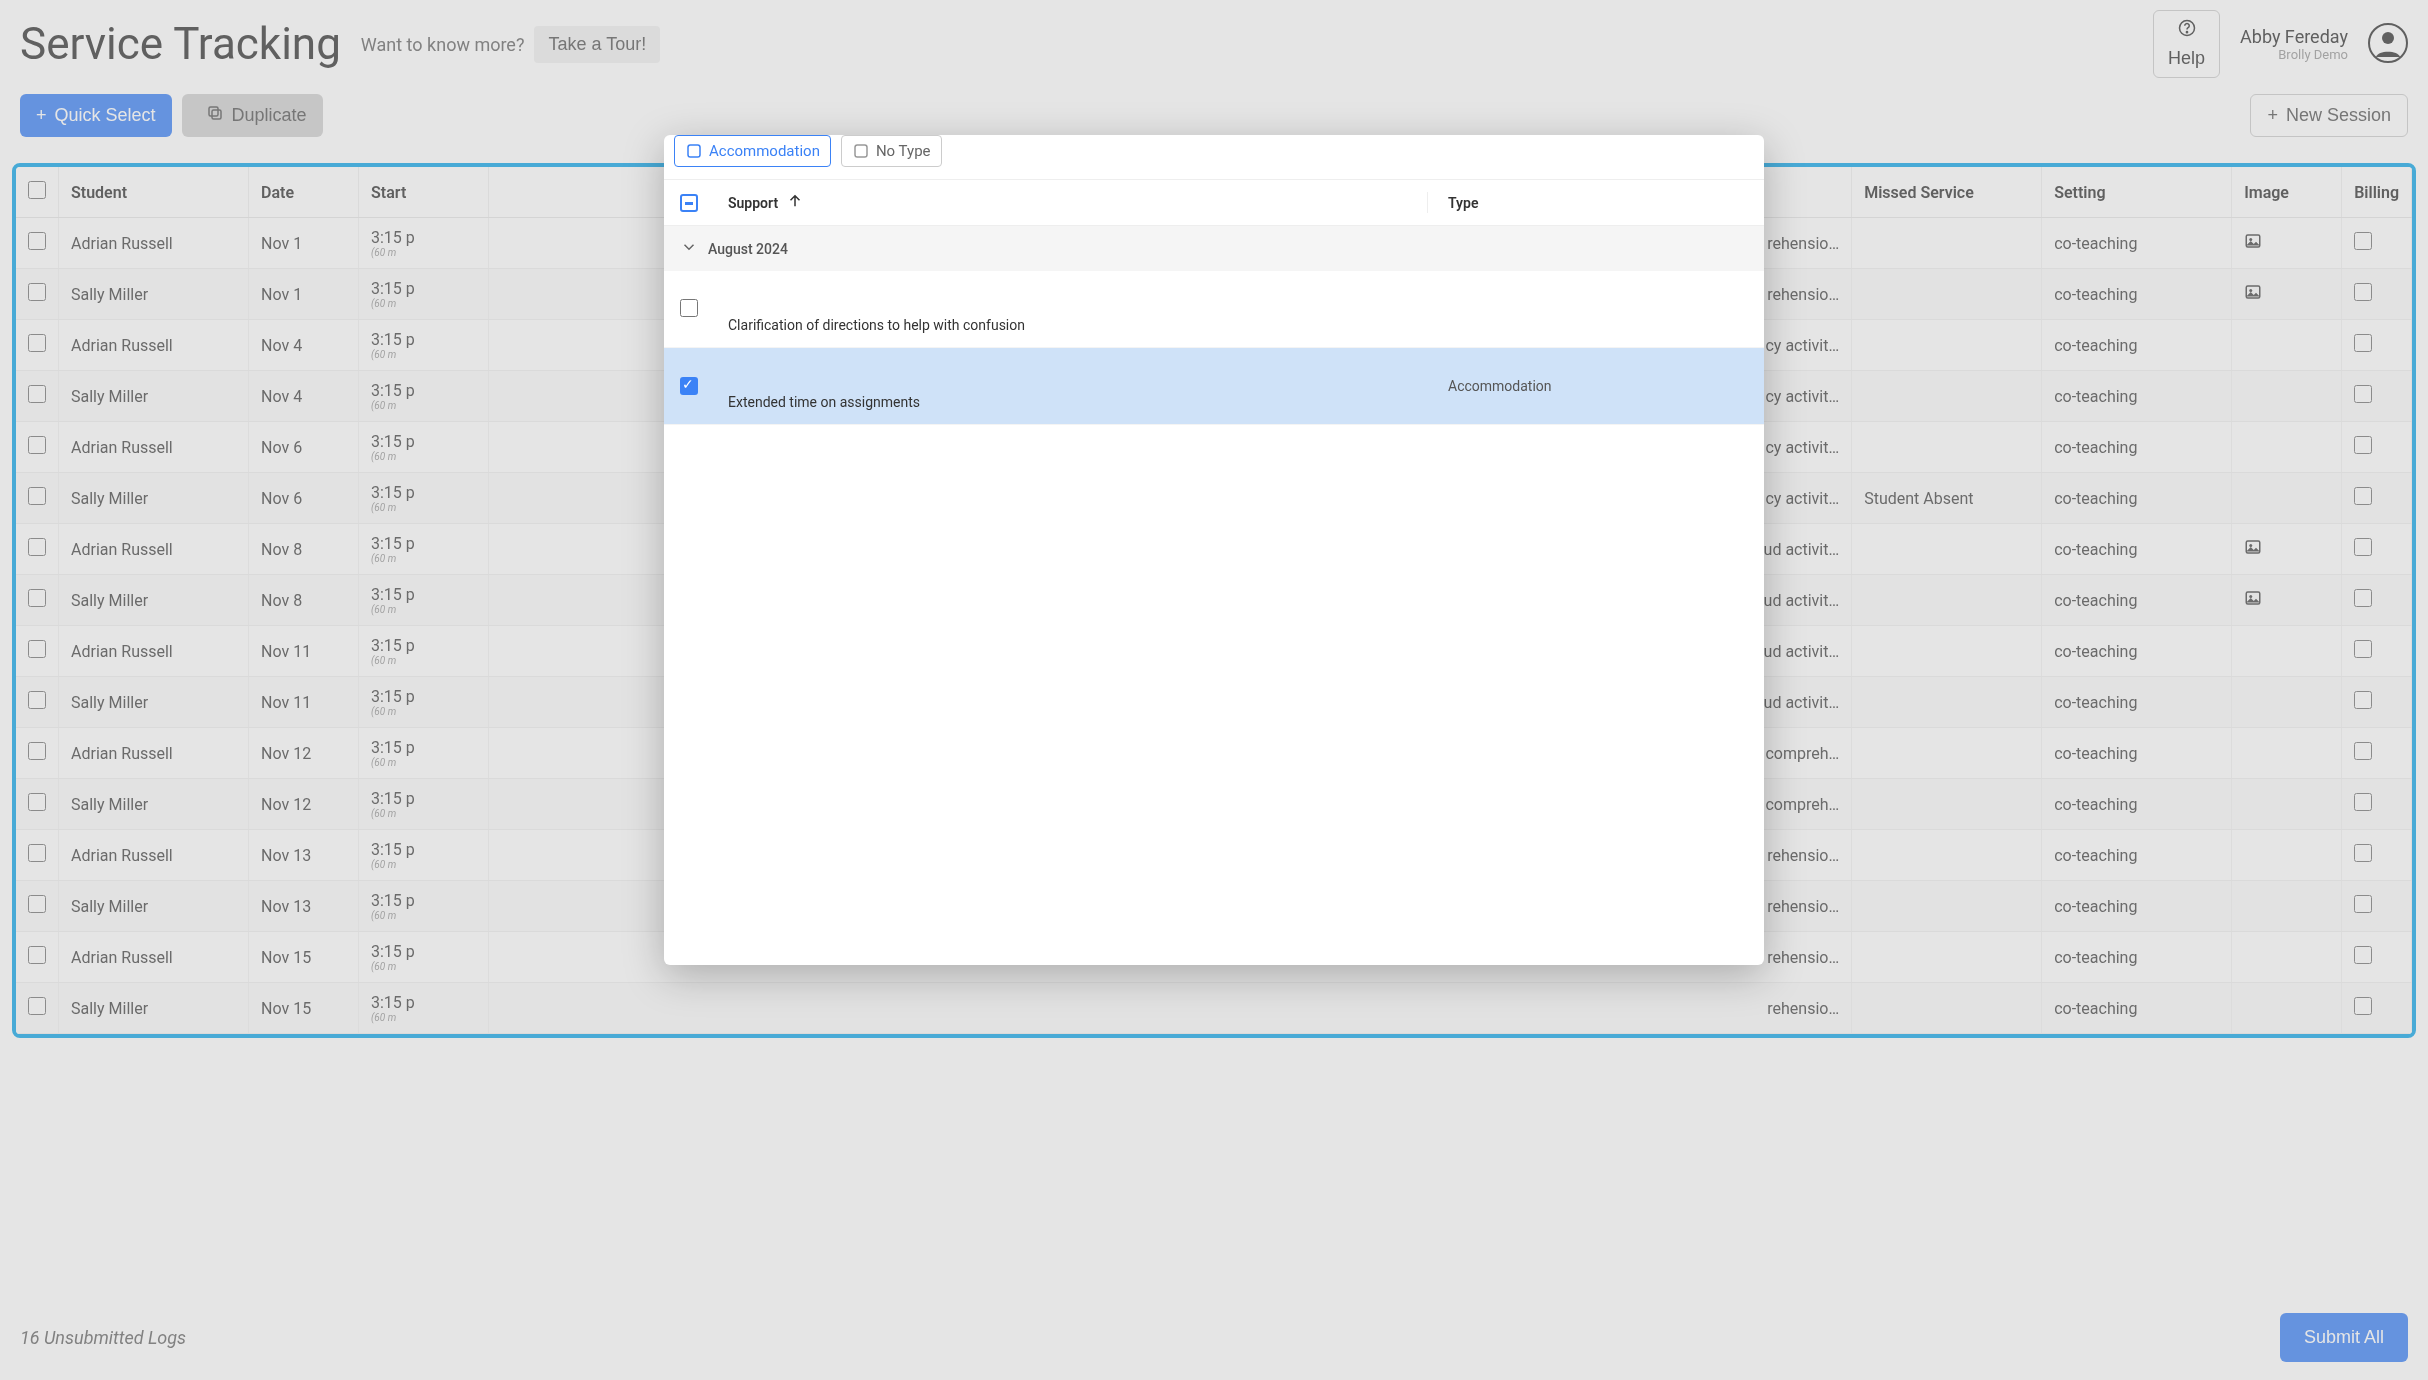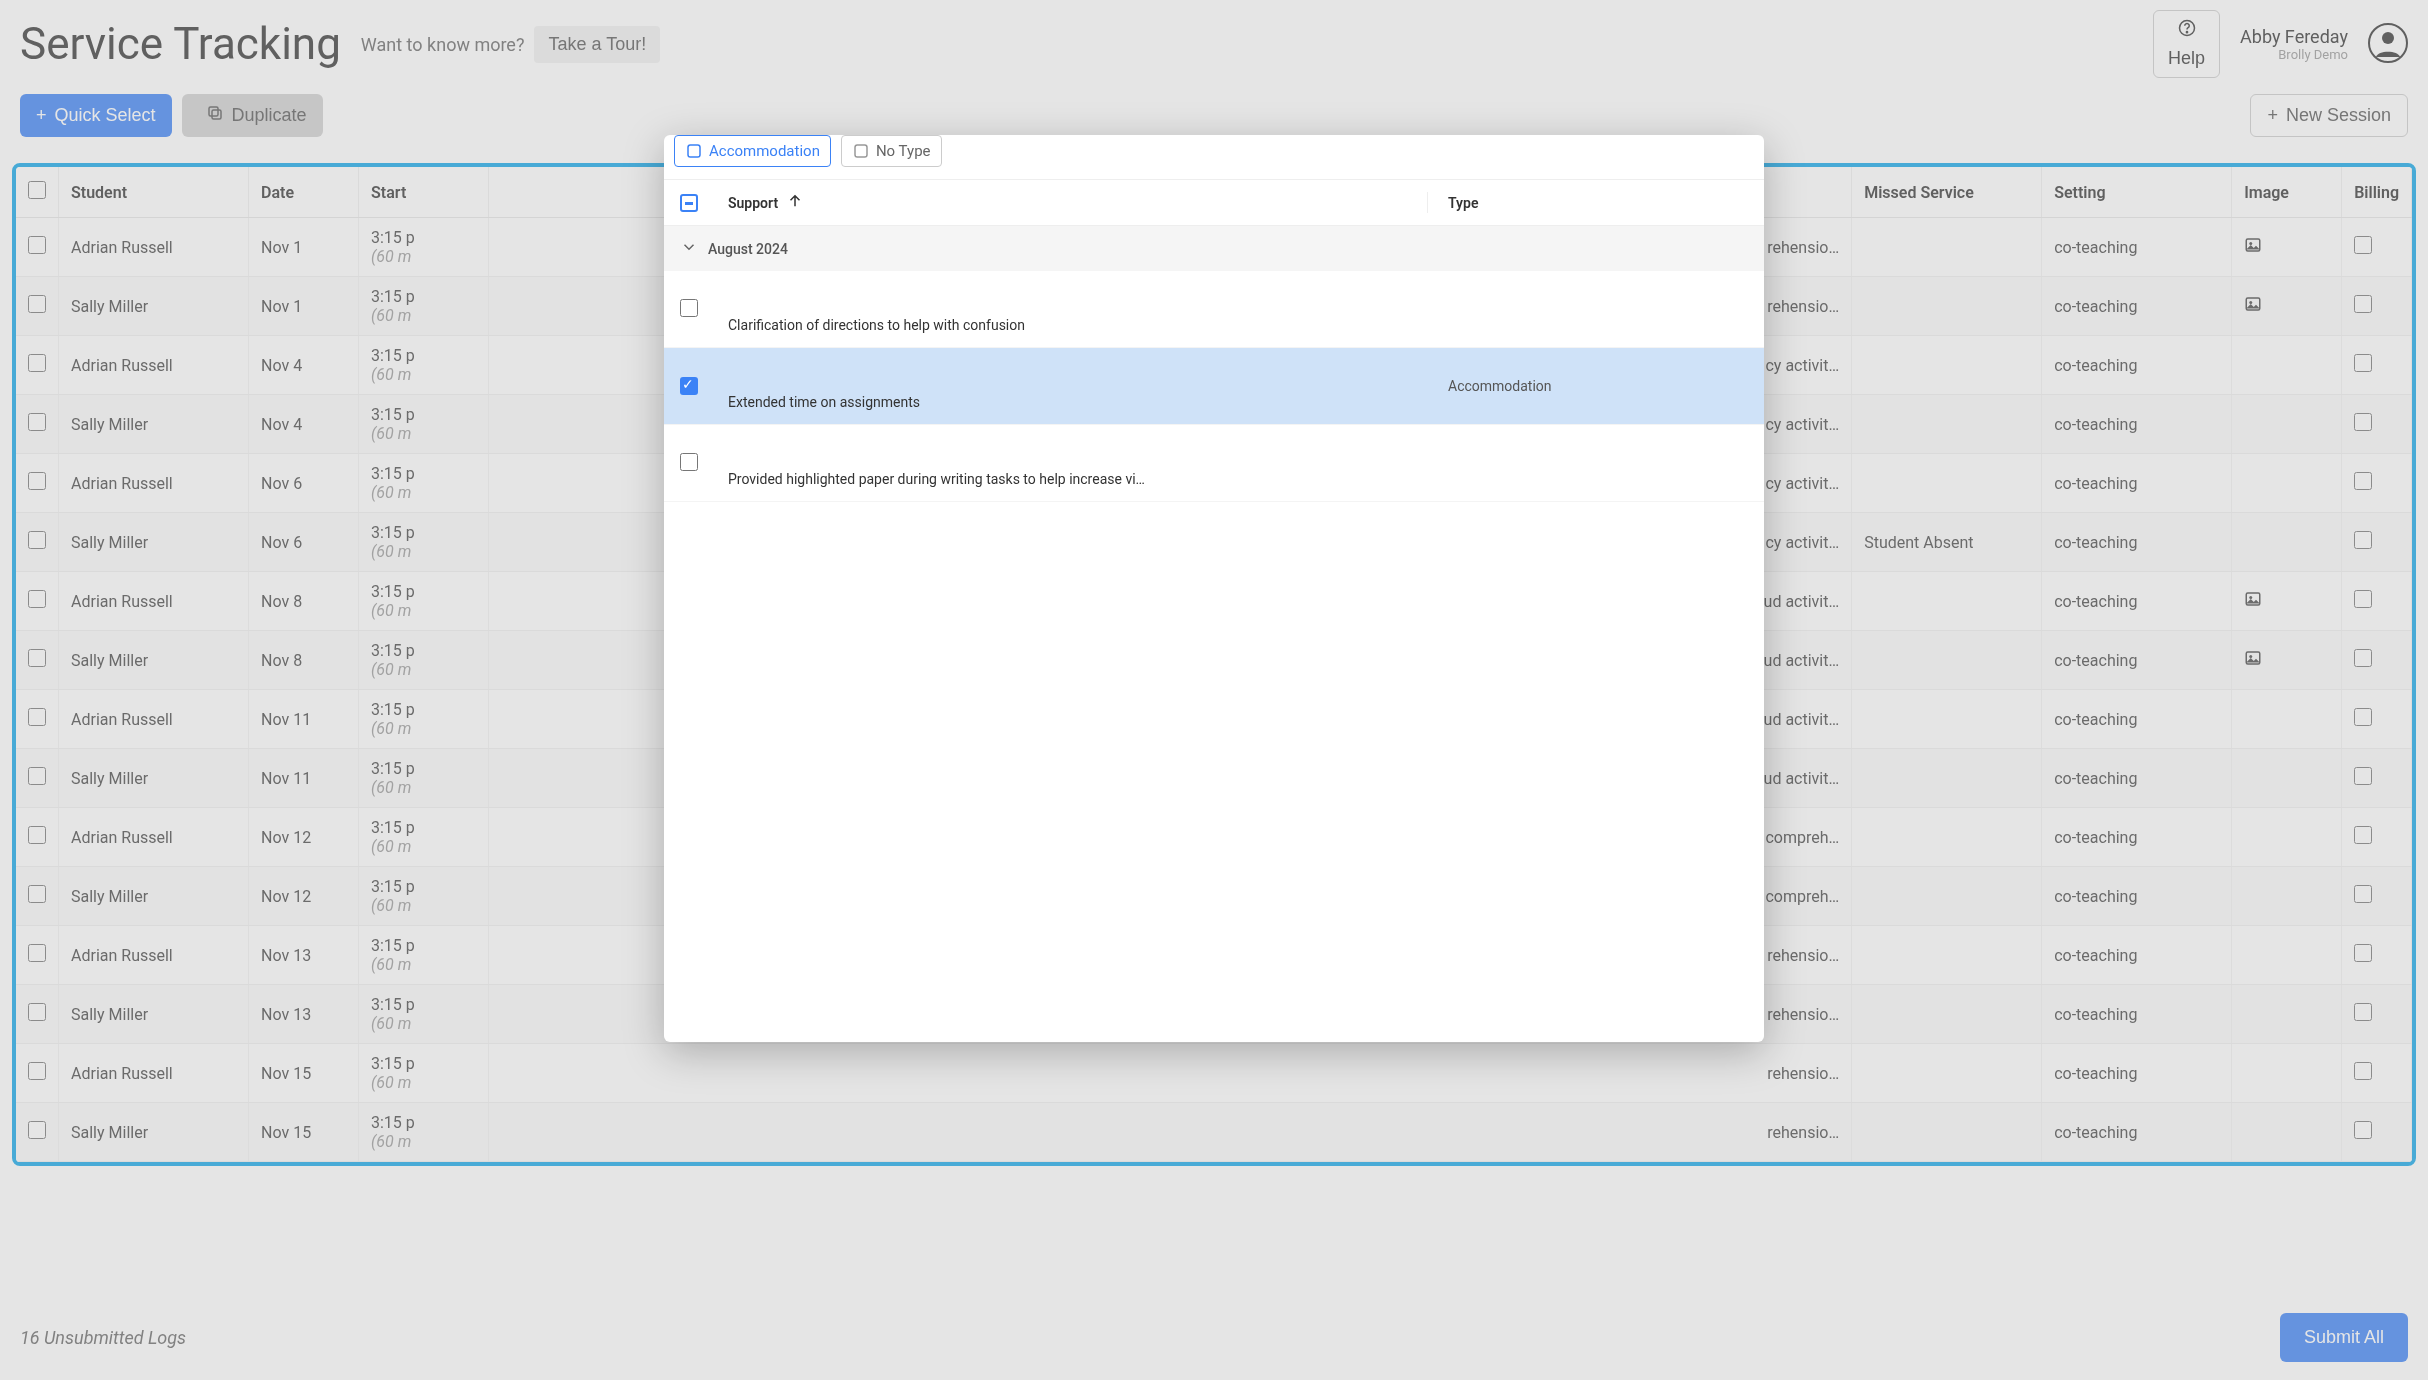--- a/index.html
+++ b/index.html
@@ -31,21 +31,21 @@
 tbody tr:nth-child(even) { background: #fbfbfb; }
 .col-check { width: 40px; }
 .col-student { width: 190px; }
 .col-date { width: 110px; }
 .col-start { width: 130px; }
 .col-notes { }
 .col-missed { width: 190px; }
 .col-setting { width: 190px; }
 .col-image { width: 110px; }
 .col-billing { width: 60px; }
-.duration-sub { color: #999; font-style: italic; font-size: 16px; display: block; }
+.duration-sub { color: #999; font-style: italic; font-size: 10px; display: block; }
 input[type=checkbox] { width: 18px; height: 18px; }
 
 .footer-bar { position: absolute; bottom: 0; left: 0; right: 0; display: flex; align-items: center; justify-content: space-between; padding: 18px 20px; background: #fff; }
 .footer-text { font-style: italic; color: #666; font-size: 18px; }
 .submit-btn { background: #3b82f6; color: #fff; border: none; border-radius: 6px; padding: 14px 24px; font-size: 18px; cursor: pointer; }
 
 .overlay { position: absolute; inset: 0; background: rgba(180,180,180,0.35); display: flex; align-items: flex-start; justify-content: center; padding-top: 135px; }
 .modal { width: 1100px; background: #fff; border-radius: 6px; box-shadow: 0 10px 40px rgba(0,0,0,0.25); overflow: hidden; }
 .modal-search-row { display: flex; gap: 10px; padding: 10px; }
 .search-wrap { flex: 1; display: flex; align-items: center; border: 1px solid #ddd; border-radius: 4px; }
@@ -393,21 +393,16 @@
     <div class="ir-name">Clarification of directions to help with confusion</div>
     <div class="ir-type"></div>
   </div>
         <div class="item-row selected">
     <div class="ir-check">
             <div class="checked-box"></div>
           </div>
     <div class="ir-name">Extended time on assignments</div>
     <div class="ir-type">Accommodation</div>
   </div>
-        <div class="item-row">
-    <div class="ir-check"><input type="checkbox" style=""></div>
-    <div class="ir-name">Provided highlighted paper during writing tasks to help increase vi…</div>
-    <div class="ir-type"></div>
-  </div>
       </div>
     <div class="modal-spacer"></div>
   </div>
 </div>
 
 </body></html>

